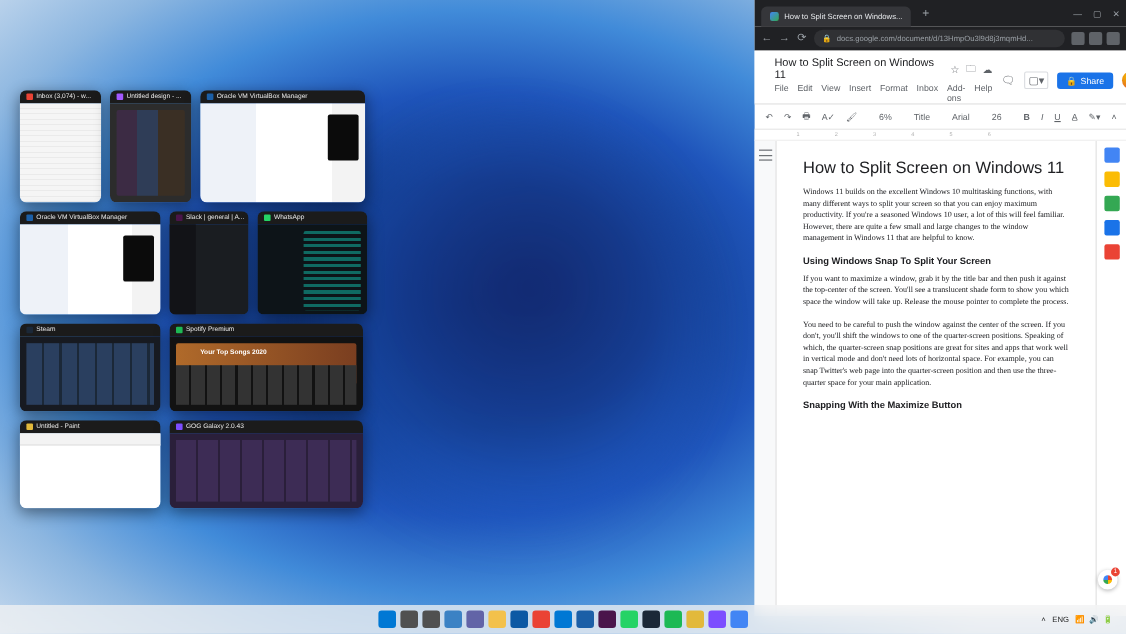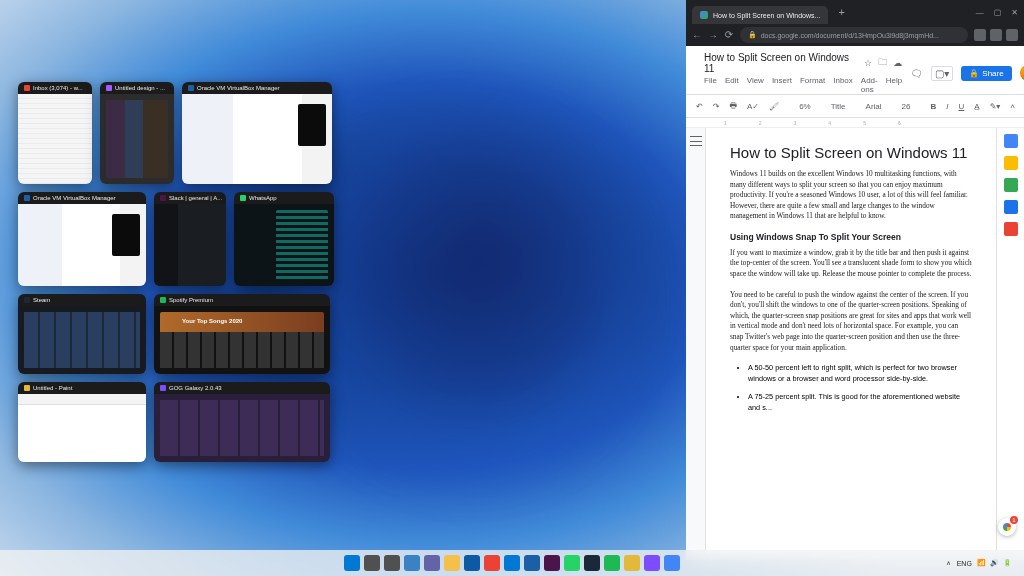--- a/index.html
+++ b/index.html
@@ -325,24 +325,21 @@
     <div class="docs-body">
       <div class="docs-outline">
         <div class="outline-icon"></div>
       </div>
       <div class="docs-page">
         <h1>How to Split Screen on Windows 11</h1>
         <p>Windows 11 builds on the excellent Windows 10 multitasking functions, with many different ways to split your screen so that you can enjoy maximum productivity. If you're a seasoned Windows 10 user, a lot of this will feel familiar. However, there are quite a few small and large changes to the window management in Windows 11 that are helpful to know.</p>
         <h3>Using Windows Snap To Split Your Screen</h3>
         <p>If you want to maximize a window, grab it by the title bar and then push it against the top-center of the screen. You'll see a translucent shade form to show you which space the window will take up. Release the mouse pointer to complete the process.</p>
         <p>You need to be careful to push the window against the center of the screen. If you don't, you'll shift the windows to one of the quarter-screen positions. Speaking of which, the quarter-screen snap positions are great for sites and apps that work well in vertical mode and don't need lots of horizontal space. For example, you can snap Twitter's web page into the quarter-screen position and then use the three-quarter space for your main application.</p>
-        <ul>
-          <li>A 50-50 percent left to right split, which is perfect for two browser windows or a browser and word processor side-by-side.</li>
-          <li>A 75-25 percent split. This is good for the aforementioned website and s...</li>
-        </ul>
+        <h3>Snapping With the Maximize Button</h3>
       </div>
       <div class="docs-side">
         <div class="sbtn" style="background:#4285f4"></div>
         <div class="sbtn" style="background:#fbbc04"></div>
         <div class="sbtn" style="background:#34a853"></div>
         <div class="sbtn" style="background:#1a73e8"></div>
         <div class="sbtn" style="background:#ea4335"></div>
       </div>
     </div>
 

